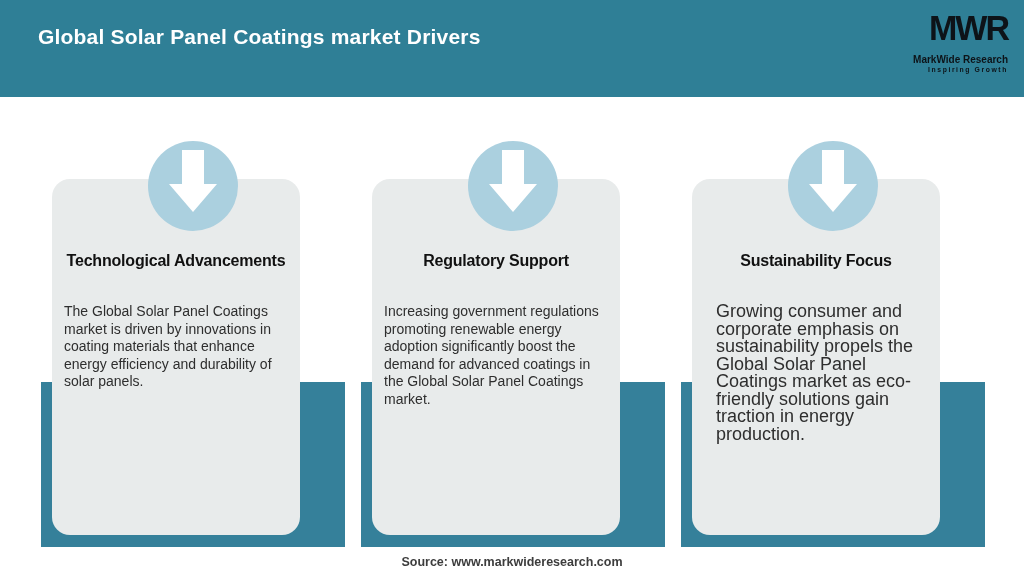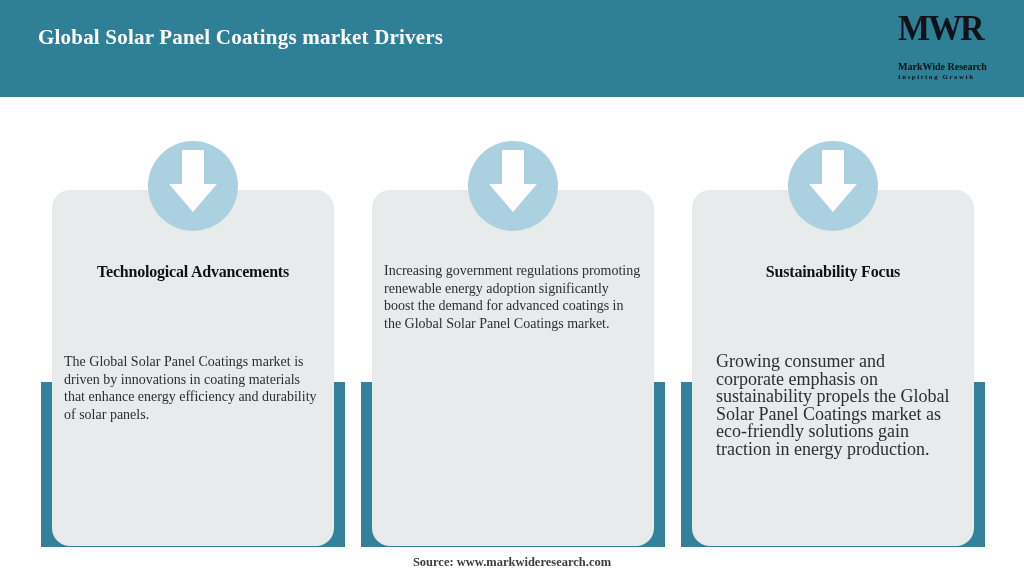--- a/index.html
+++ b/index.html
@@ -11,49 +11,49 @@
     --title-text:#111111;
     --body-text:#2E2E2E;
     --logo-text:#0D1318;
     --source-text:#3D3D3D;
     --disclaimer-text:#1F1F1F;
   }
   *{margin:0;padding:0;box-sizing:border-box;}
   html,body{background:#fff;}
   .stage{
     position:relative;width:1024px;height:576px;background:#ffffff;overflow:hidden;
-    font-family:Liberation Serif, serif;
+    font-family:Liberation Sans, sans-serif;
   }
   
   .header{position:absolute;left:0;top:0;width:1024px;height:97px;background:var(--header-bg);}
   .header-title{
     position:absolute;left:38px;top:25px;font-size:21px;font-weight:700;
     color:var(--header-text);letter-spacing:0.2px;
   }
-  .logo{position:absolute;right:16px;top:10px;width:110px;text-align:left;color:var(--logo-text);}
+  .logo{position:absolute;right:16px;top:10px;width:110px;text-align:right;color:var(--logo-text);}
   .logo-mark{
     font-size:34px;font-weight:900;line-height:1.05;letter-spacing:-2px;
     transform:scaleY(1.05);color:var(--logo-text);
   }
-  .logo-name{font-size:10px;font-weight:700;margin-top:15px;white-space:nowrap;}
+  .logo-name{font-size:10px;font-weight:700;margin-top:8px;white-space:nowrap;}
   .logo-tagline{font-size:6.8px;font-weight:700;letter-spacing:1.6px;margin-top:1px;white-space:nowrap;}
   
   .band{position:absolute;top:382px;width:304px;height:165px;background:var(--band);z-index:1;}
   .band-1{left:41px;}  .band-2{left:361px;}  .band-3{left:681px;}
   .card{
-    position:absolute;top:190px;width:282px;height:356px;background:var(--card-bg);
+    position:absolute;top:179px;width:248px;height:356px;background:var(--card-bg);
     border-radius:18px;z-index:2;padding:0 12px;
   }
   .card-1{left:52px;}  .card-2{left:372px;}  .card-3{left:692px;padding:0 24px;}
   .card-title{
     margin-top:72px;text-align:center;font-size:16px;font-weight:700;
     color:var(--title-text);line-height:19px;letter-spacing:-0.2px;
   }
   .card-body{
-    margin-top:72px;font-size:14px;line-height:17.5px;color:var(--body-text);text-align:left;
+    margin-top:33px;font-size:14px;line-height:17.5px;color:var(--body-text);text-align:left;
   }
   .card-3 .card-body{font-size:18px;}
   .icon-circle{
     position:absolute;top:141px;width:90px;height:90px;border-radius:50%;
     background:var(--circle);z-index:3;display:flex;align-items:flex-start;justify-content:center;
   }
   .circle-1{left:148px;} .circle-2{left:468px;} .circle-3{left:788px;}
   .icon-circle svg{display:block;}
   
   .source{
@@ -87,20 +87,21 @@
     <div class="card-title">Technological Advancements</div>
     <div class="card-body">The Global Solar Panel Coatings market is driven by innovations in coating materials that enhance energy efficiency and durability of solar panels.</div>
   </div>
   <div class="icon-circle circle-1">
     <svg width="90" height="90" viewBox="0 0 90 90" aria-hidden="true">
       <polygon points="34,9 56,9 56,43 69,43 45,71 21,43 34,43" fill="#ffffff"></polygon>
     </svg>
   </div>
 
   <div class="card card-2">
+    <div class="card-title">Regulatory Support</div>
     <div class="card-body">Increasing government regulations promoting renewable energy adoption significantly boost the demand for advanced coatings in the Global Solar Panel Coatings market.</div>
   </div>
   <div class="icon-circle circle-2">
     <svg width="90" height="90" viewBox="0 0 90 90" aria-hidden="true">
       <polygon points="34,9 56,9 56,43 69,43 45,71 21,43 34,43" fill="#ffffff"></polygon>
     </svg>
   </div>
 
   <div class="card card-3">
     <div class="card-title">Sustainability Focus</div>

